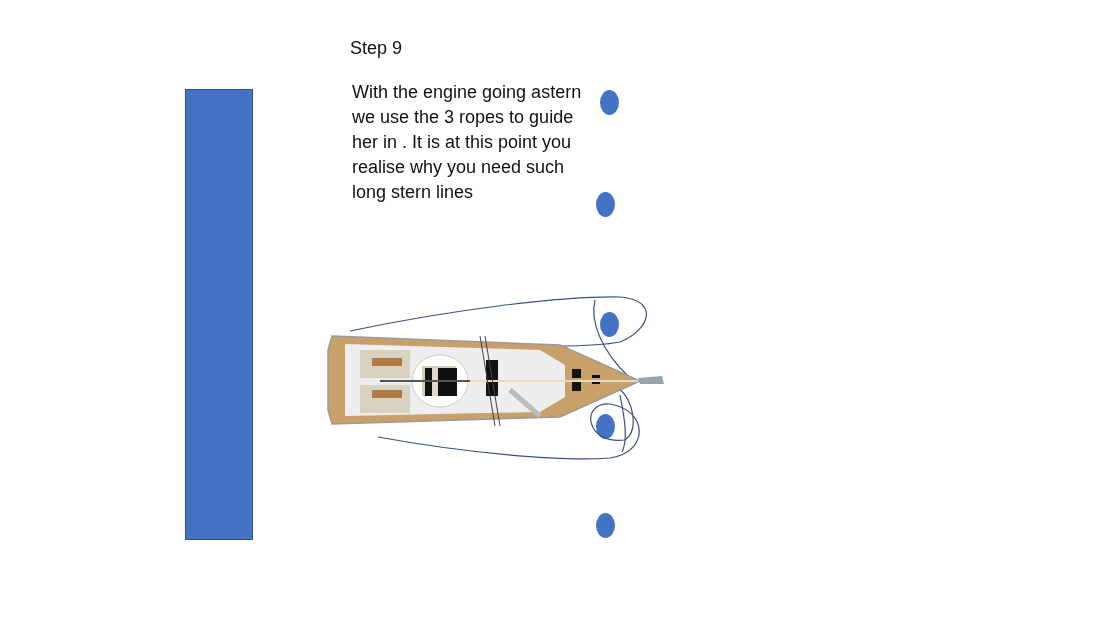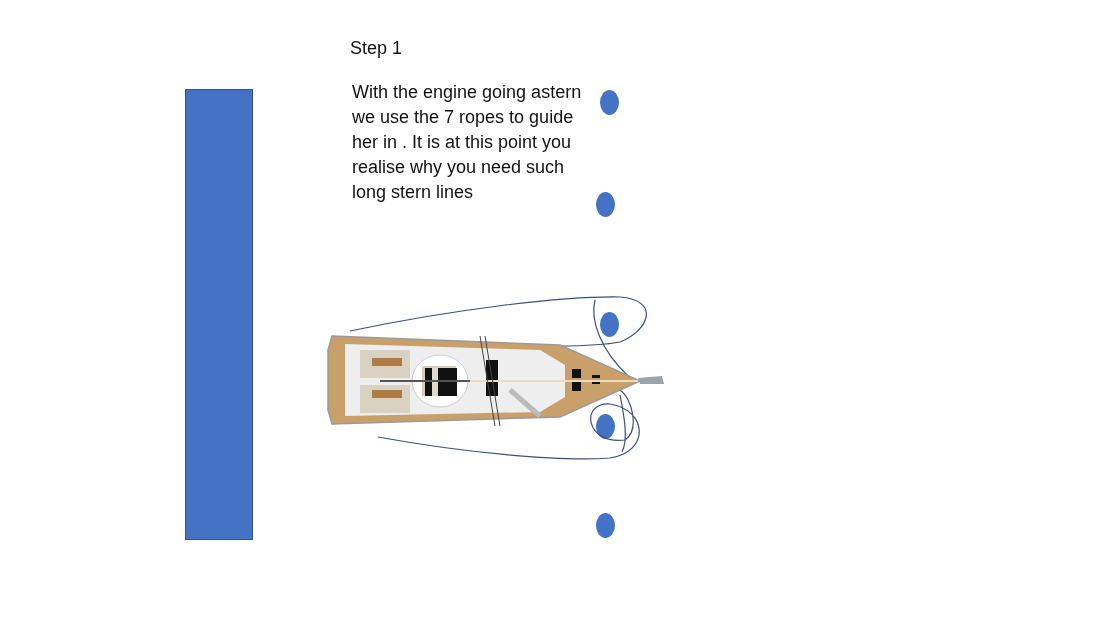--- a/index.html
+++ b/index.html
@@ -6,22 +6,22 @@
   body{width:1100px;height:618px;position:relative;overflow:hidden;font-family:"Liberation Sans",sans-serif;}
   .title{position:absolute;left:350px;top:38px;font-size:18px;color:#111;}
   .body-text{position:absolute;left:352px;top:80px;width:250px;font-size:18px;line-height:25px;color:#111;}
   .quay{position:absolute;left:185px;top:89px;width:68px;height:451px;background:#4472c4;border:1px solid #2f528f;box-sizing:border-box;}
   .bollard{position:absolute;width:19px;height:25px;border-radius:50%;background:#4472c4;}
   svg.diagram{position:absolute;left:0;top:0;}
 </style>
 </head>
 <body>
 
-<div class="title">Step 1</div>
-<div class="body-text">With the engine going astern we use the 7 ropes to guide her in .  It is at this point you realise why you need such long stern lines</div>
+<div class="title">Step 9</div>
+<div class="body-text">With the engine going astern we use the 3 ropes to guide her in .  It is at this point you realise why you need such long stern lines</div>
 
 <div class="quay"></div>
 
 <div class="bollard" style="left:600px;top:90px;"></div>
 <div class="bollard" style="left:596px;top:192px;"></div>
 <div class="bollard" style="left:600px;top:312px;"></div>
 <div class="bollard" style="left:596px;top:414px;"></div>
 <div class="bollard" style="left:596px;top:513px;"></div>
 
 <svg class="diagram" width="1100" height="618">

